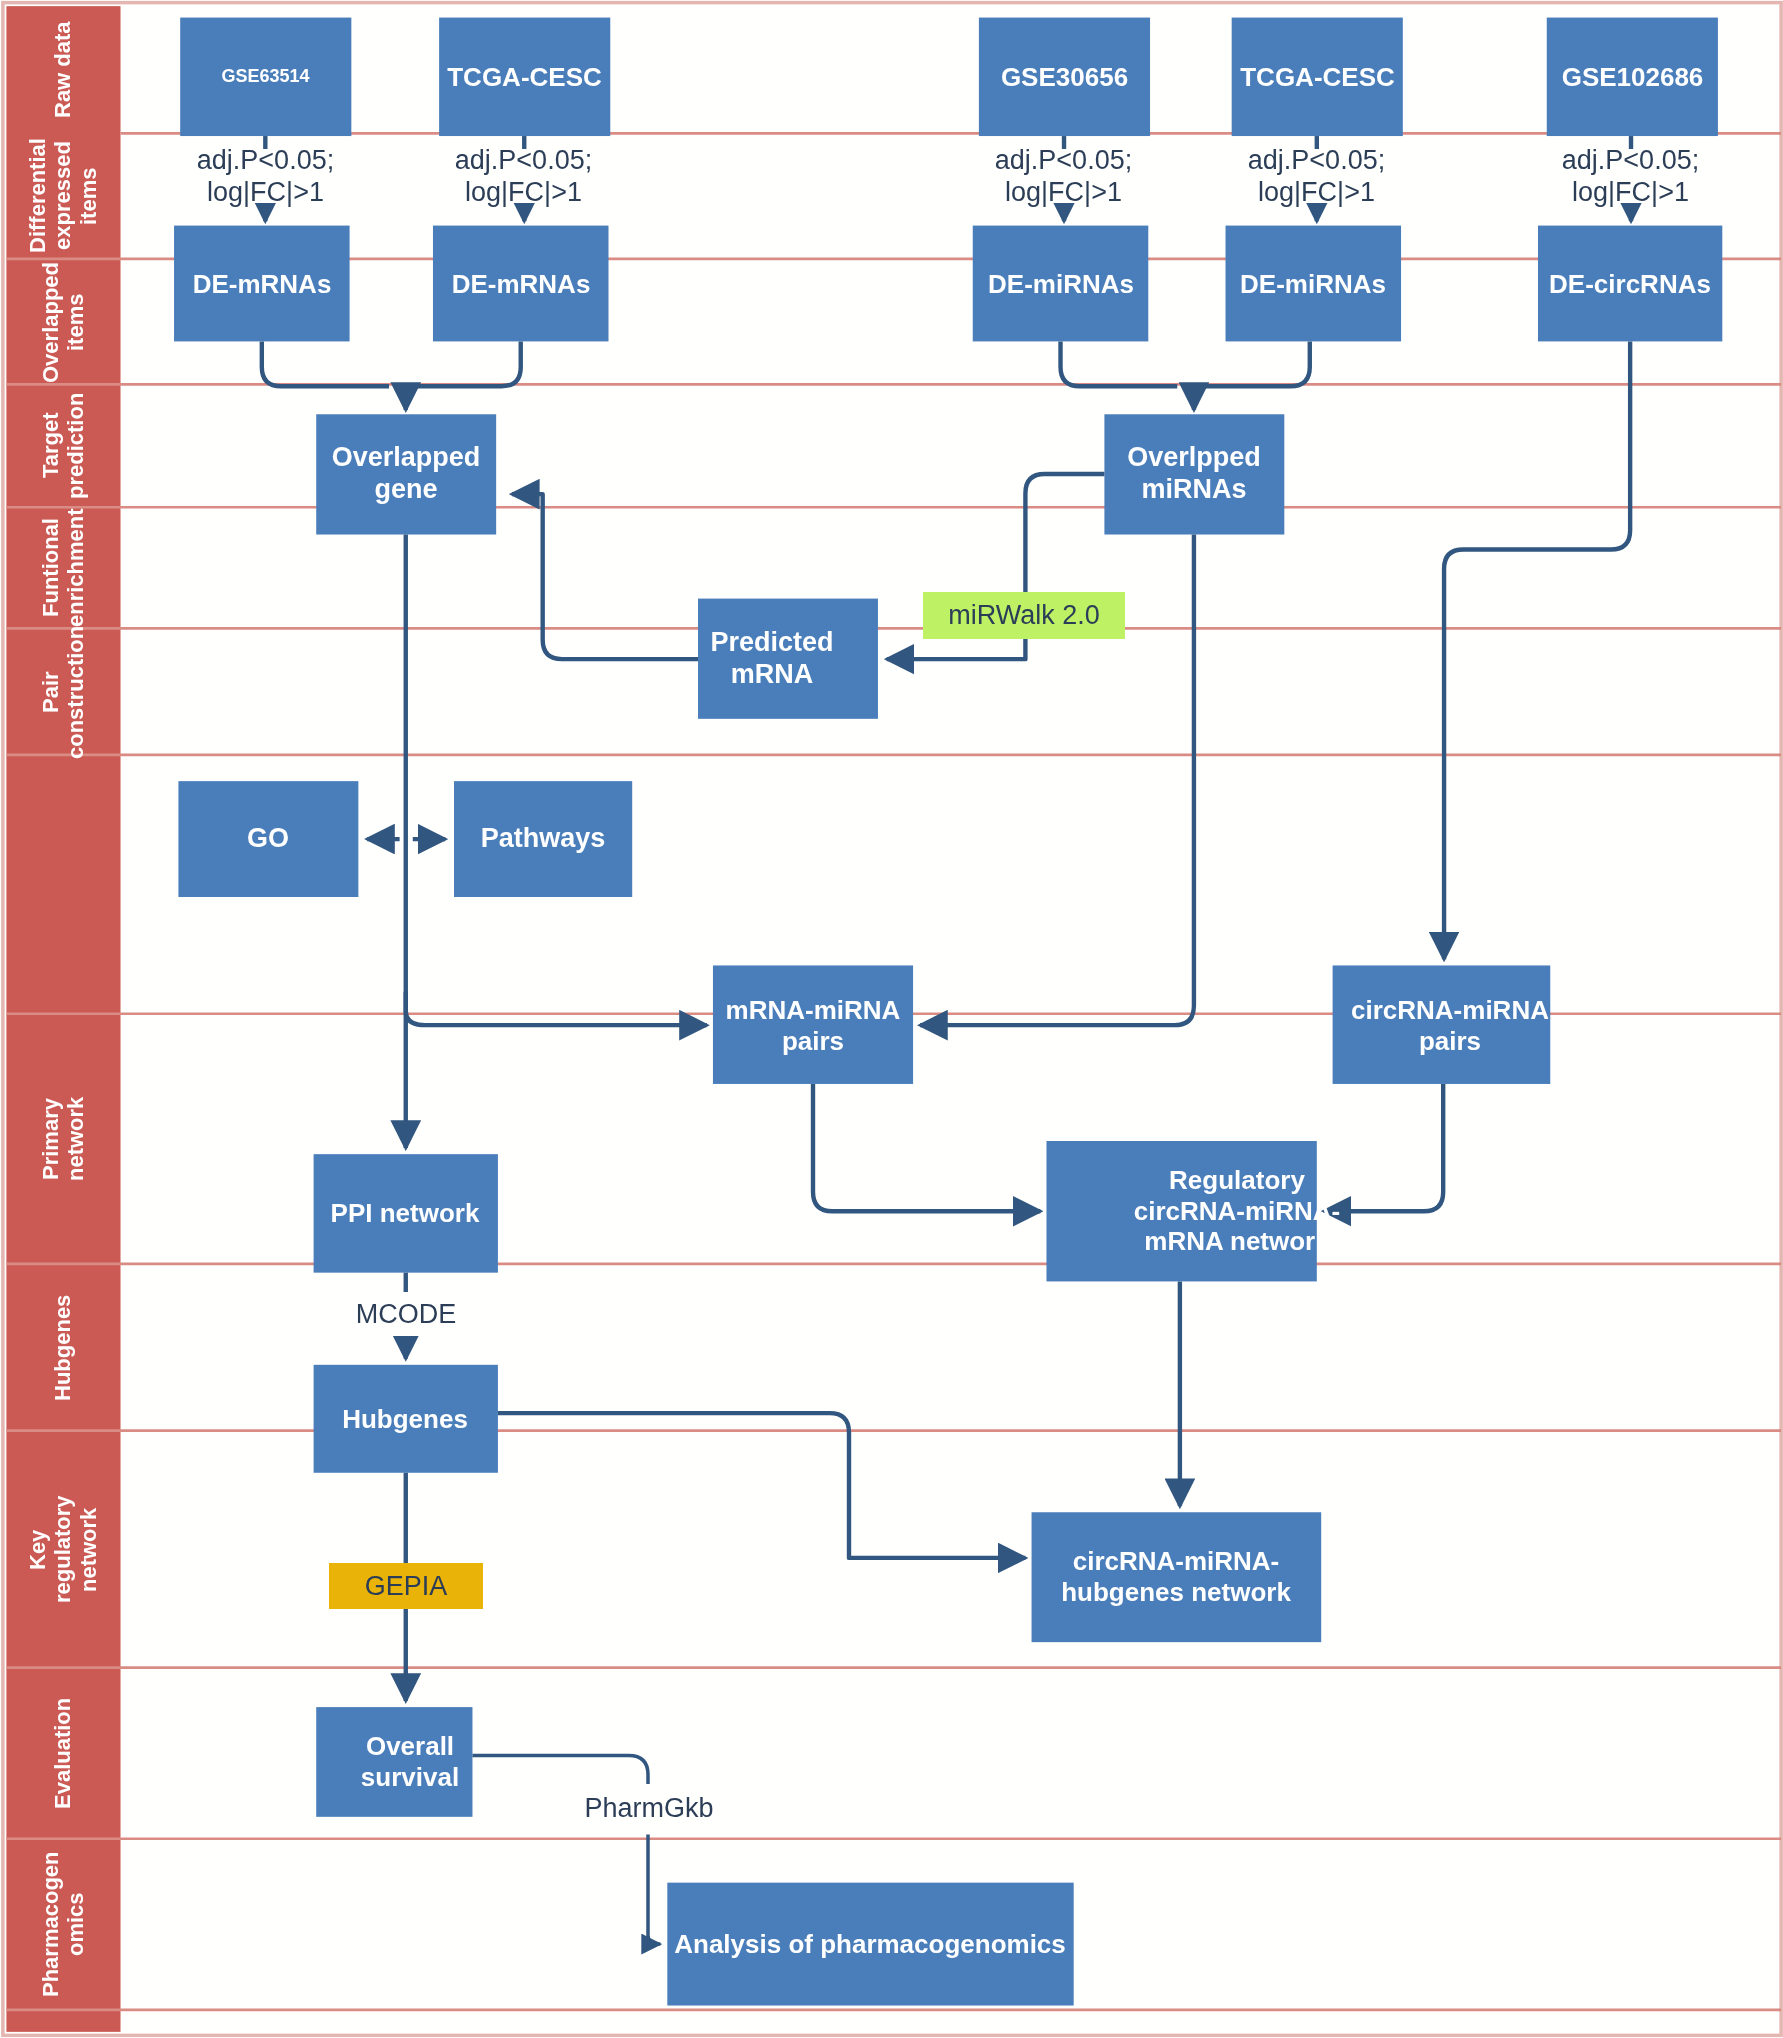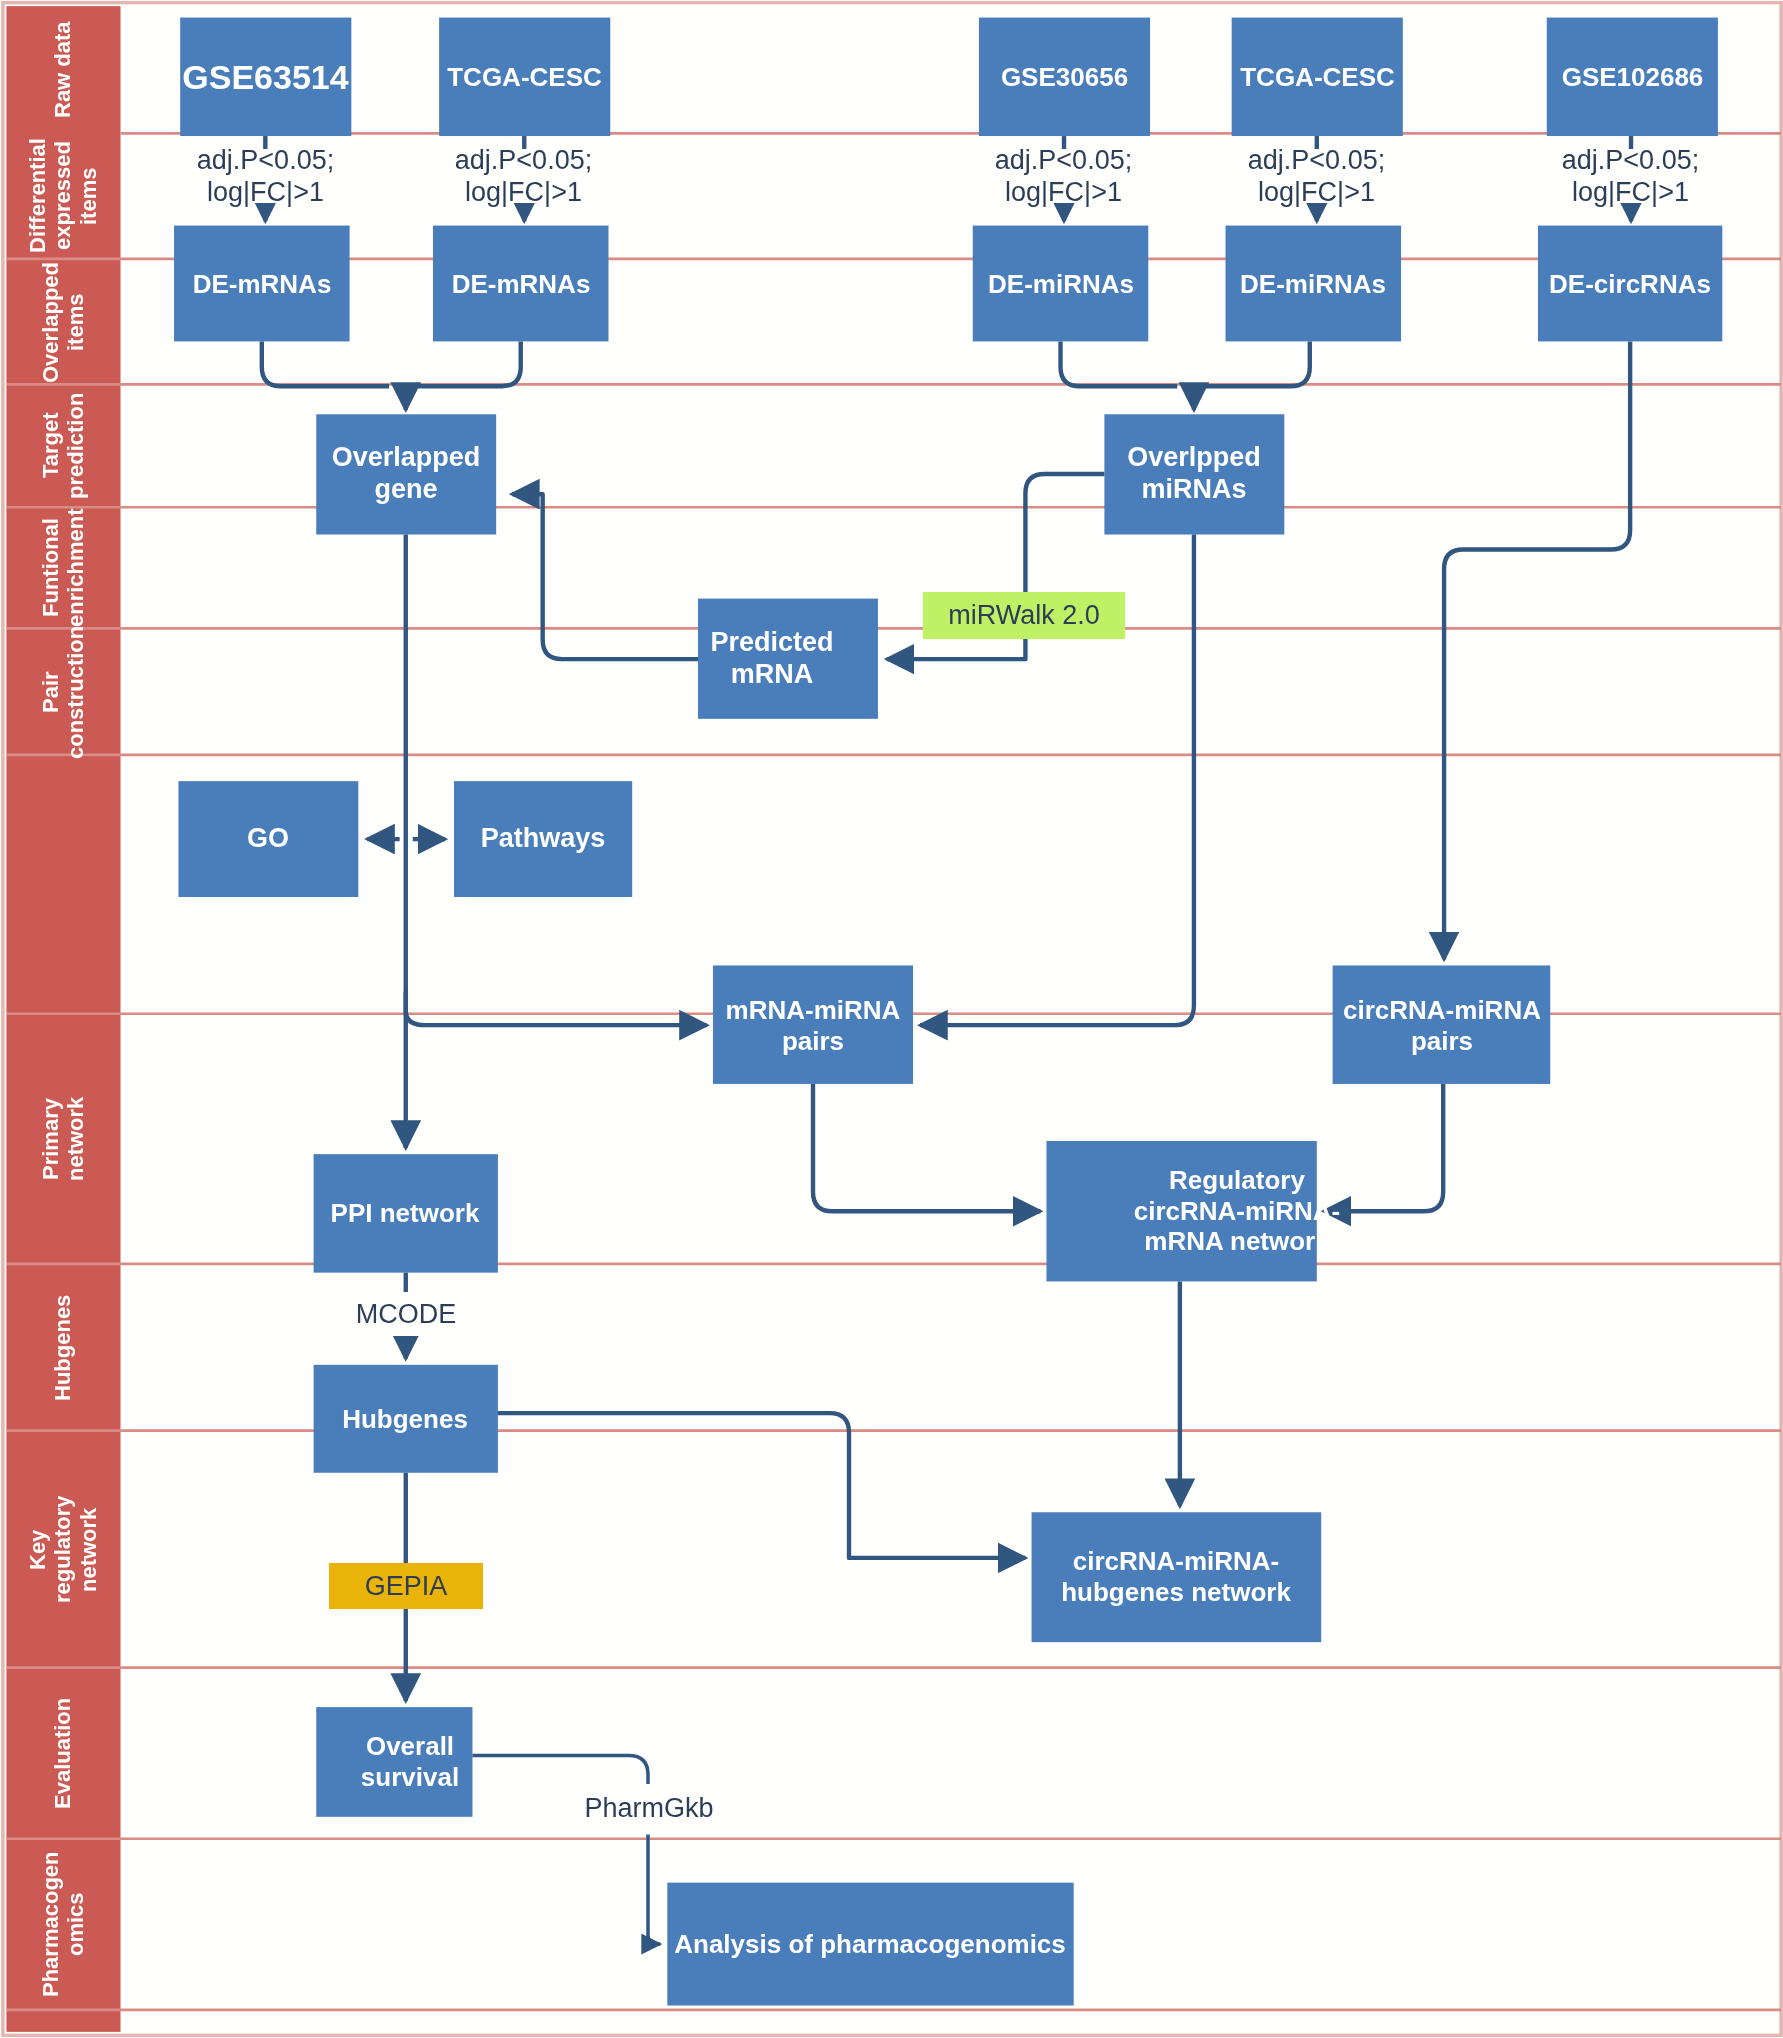--- a/index.html
+++ b/index.html
@@ -173,21 +173,21 @@
   <div class="stagelabel" style="left:6.1px;top:1014px;width:114px;height:250px;font-size:22px;white-space:pre;">Primary
 network</div>
   <div class="stagelabel" style="left:6.1px;top:1264px;width:114px;height:167px;font-size:22px;">Hubgenes</div>
   <div class="stagelabel" style="left:6.1px;top:1431px;width:114px;height:237px;font-size:22px;white-space:pre;">Key
 regulatory
 network</div>
   <div class="stagelabel" style="left:6.1px;top:1668px;width:114px;height:171px;font-size:22px;">Evaluation</div>
   <div class="stagelabel" style="left:6.1px;top:1839px;width:114px;height:171px;font-size:22px;white-space:pre;">Pharmacogen
 omics</div>
 
-  <div class="boxlabel" style="left:180px;top:17.6px;width:171px;height:119px;font-size:34px;">GSE63514</div>
+  <div class="boxlabel" style="left:180px;top:17.6px;width:171px;height:119px;font-size:18px;">GSE63514</div>
   <div class="boxlabel" style="left:439px;top:17.6px;width:171px;height:119px;font-size:26px;">TCGA-CESC</div>
   <div class="boxlabel" style="left:979px;top:17.6px;width:171px;height:119px;font-size:26px;">GSE30656</div>
   <div class="boxlabel" style="left:1232px;top:17.6px;width:171px;height:119px;font-size:26px;">TCGA-CESC</div>
   <div class="boxlabel" style="left:1547px;top:17.6px;width:171px;height:119px;font-size:26px;">GSE102686</div>
 
   <div class="boxlabel" style="left:174px;top:226px;width:176px;height:116px;font-size:26px;">DE-mRNAs</div>
   <div class="boxlabel" style="left:433px;top:226px;width:176px;height:116px;font-size:26px;">DE-mRNAs</div>
   <div class="boxlabel" style="left:973px;top:226px;width:176px;height:116px;font-size:26px;">DE-miRNAs</div>
   <div class="boxlabel" style="left:1225px;top:226px;width:176px;height:116px;font-size:26px;">DE-miRNAs</div>
   <div class="boxlabel" style="left:1538px;top:226px;width:184px;height:116px;font-size:26px;">DE-circRNAs</div>
@@ -198,21 +198,21 @@
 miRNAs</div>
 
   <div class="boxlabel" style="left:698px;top:599px;width:148px;height:120px;font-size:27px;white-space:pre;">Predicted
 mRNA</div>
 
   <div class="boxlabel" style="left:178px;top:781px;width:180px;height:116px;font-size:27px;">GO</div>
   <div class="boxlabel" style="left:454px;top:781px;width:178px;height:116px;font-size:27px;">Pathways</div>
 
   <div class="boxlabel" style="left:713px;top:966px;width:200px;height:119px;font-size:26px;white-space:pre;">mRNA-miRNA
 pairs</div>
-  <div class="boxlabel" style="left:1333px;top:966px;width:218px;height:119px;font-size:26px;white-space:pre;">circRNA-miRNA
+  <div class="boxlabel" style="left:1333px;top:966px;width:218px;height:119px;font-size:26px;white-space:pre;padding-left:8px;">circRNA-miRNA
 pairs</div>
 
   <div class="boxlabel" style="left:313px;top:1154px;width:184px;height:119px;font-size:26px;">PPI network</div>
   <div class="boxlabel" style="left:1102px;top:1141px;width:270px;height:140px;font-size:26px;white-space:pre;">Regulatory
 circRNA-miRNA-
 mRNA network</div>
 
   <div class="boxlabel" style="left:313px;top:1365px;width:184px;height:108px;font-size:26px;">Hubgenes</div>
 
   <div class="boxlabel" style="left:1031px;top:1512px;width:290px;height:130px;font-size:26px;white-space:pre;">circRNA-miRNA-

